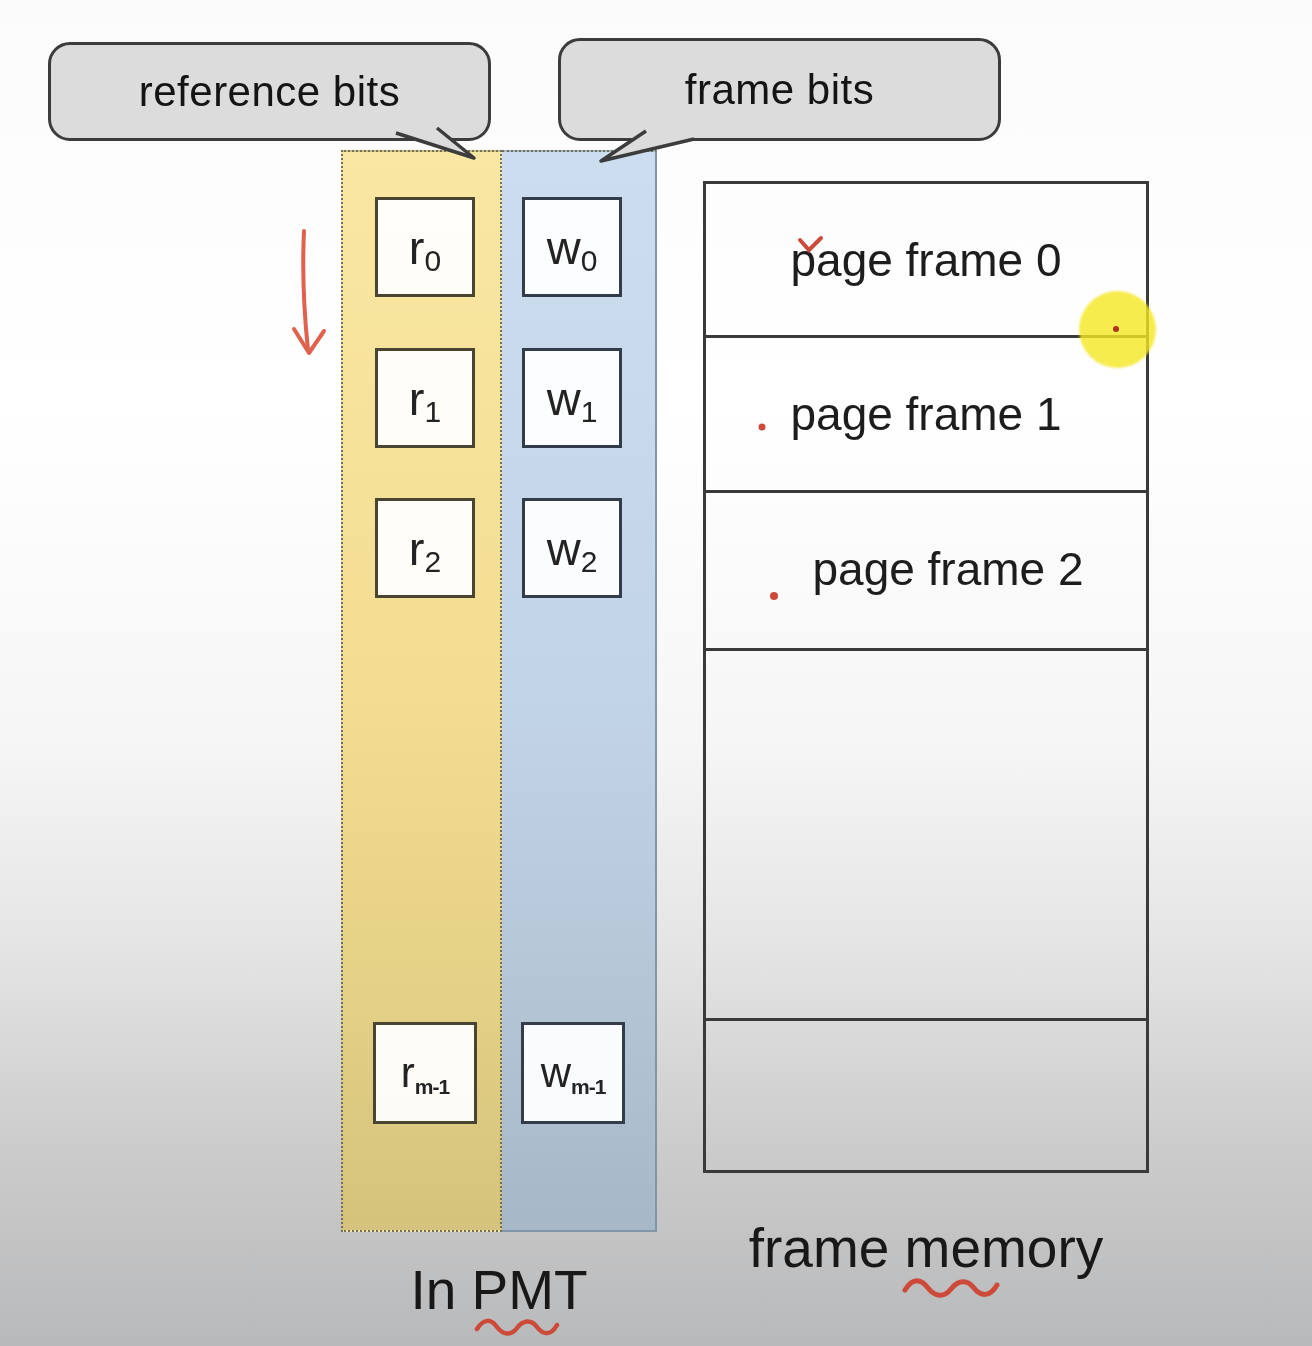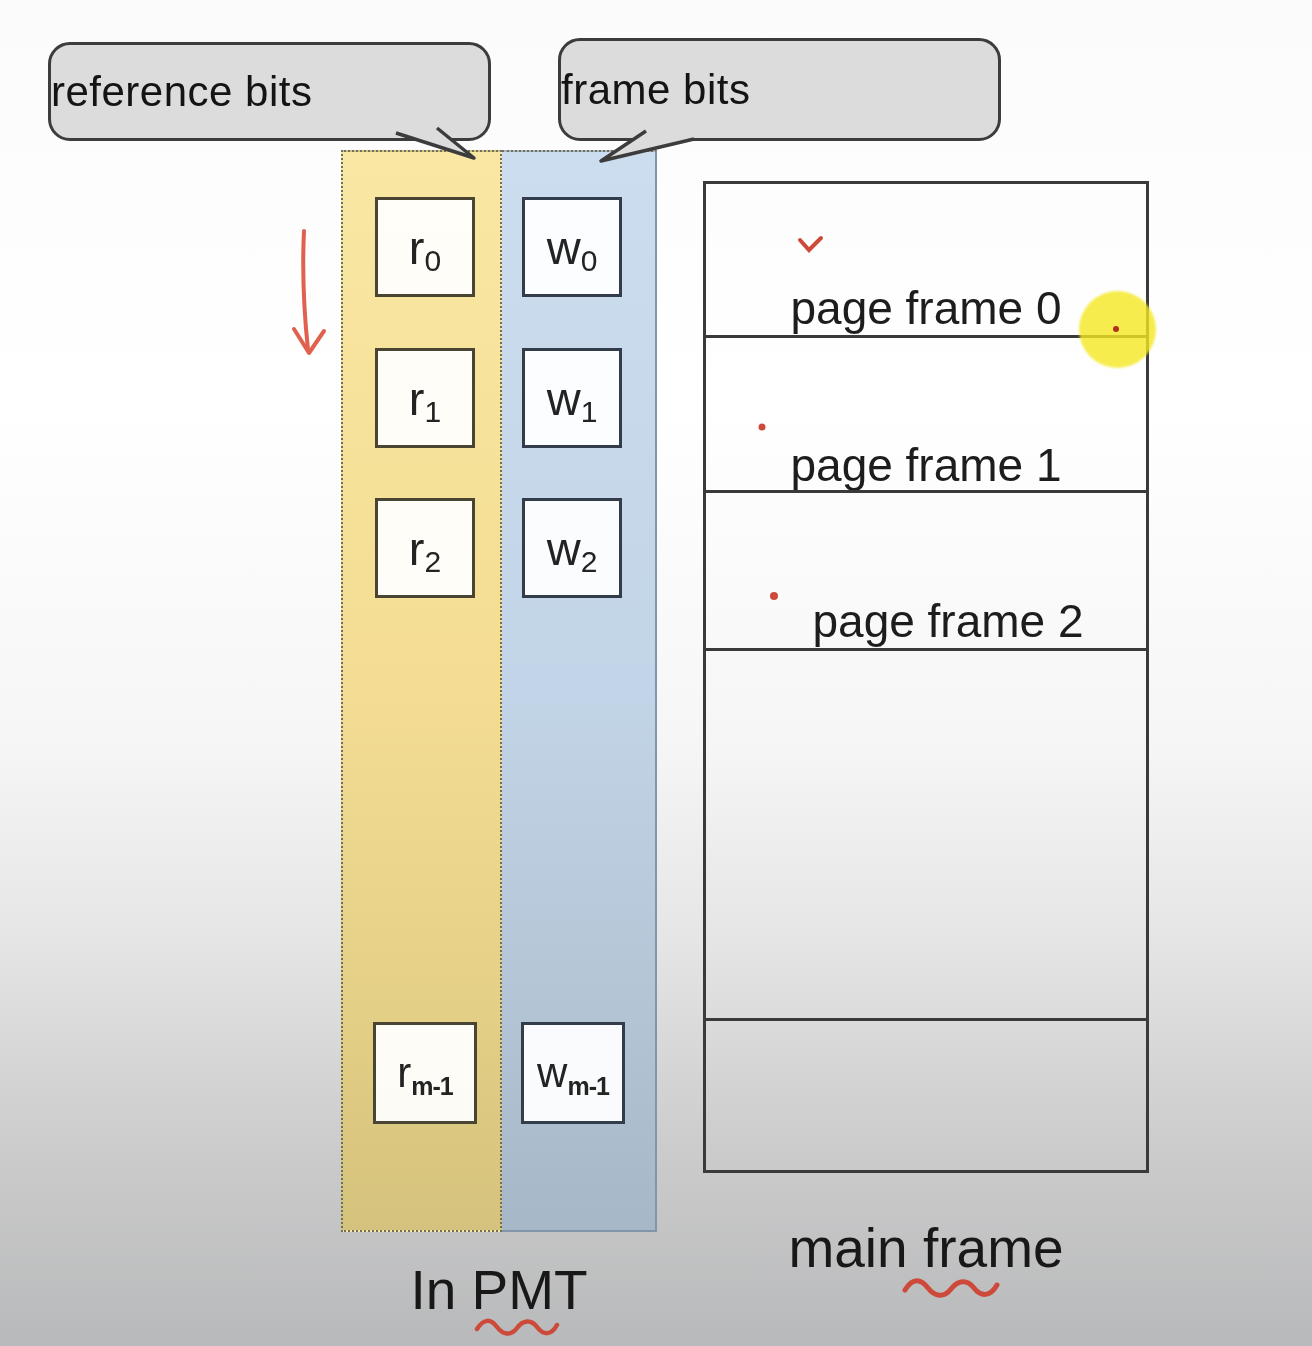--- a/index.html
+++ b/index.html
@@ -4,21 +4,21 @@
 <style>
   html,body{margin:0;padding:0;}
   body{
     width:1312px;height:1346px;position:relative;overflow:hidden;
     font-family:"Liberation Sans", sans-serif;
     background:linear-gradient(180deg,#fbfbfb 0%,#ffffff 30%,#f6f6f6 55%,#e5e5e5 70%,#cccccd 85%,#b8b9ba 100%);
   }
   
   .callout{
     position:absolute;background:#dcdcdc;border:3px solid #3c3c3c;border-radius:22px;
-    display:flex;align-items:center;justify-content:flex-start;
+    display:flex;align-items:center;justify-content:center;
     font-size:42px;color:#141414;letter-spacing:0.5px;
   }
   
   .col{position:absolute;top:150px;height:1082px;box-sizing:border-box;}
   .col-ref{
     left:341px;width:161px;
     background:linear-gradient(180deg,#f9e7a3 0%,#f4dd92 50%,#e3cf85 80%,#d5c27c 100%);
     border:2px dotted #6f6f60;
   }
   .col-upd{
@@ -32,29 +32,29 @@
     background:rgba(255,255,255,0.93);
     display:flex;align-items:center;justify-content:center;
     color:#232323;
   }
   .bit.r{border:3px solid #4a4433;}
   .bit.w{border:3px solid #333c4a;}
   .bit-base{font-size:47px;line-height:1;}
   .bit-sub{font-size:30px;line-height:1;transform:translateY(14px);}
   .bit.small{width:104px;height:102px;}
   .bit.small .bit-base{font-size:42px;}
-  .bit.small .bit-sub{font-size:25px;font-weight:600;letter-spacing:-1px;transform:translateY(13px);}
+  .bit.small .bit-sub{font-size:21px;font-weight:600;letter-spacing:-1px;transform:translateY(13px);}
   
   .mem{
     position:absolute;left:703px;top:181px;width:446px;height:992px;
     box-sizing:border-box;border:3px solid #3a3a3a;
   }
   .mem .divider{position:absolute;left:0;right:0;height:3px;background:#3a3a3a;}
   .mem .frame{
-    position:absolute;left:0;right:0;display:flex;align-items:flex-end;justify-content:center;
+    position:absolute;left:0;right:0;display:flex;align-items:center;justify-content:center;
     font-size:46px;color:#1d1d1d;
   }
   
   .caption{position:absolute;font-size:55px;color:#181818;text-align:center;}
   
   .highlight{
     position:absolute;left:1079px;top:291px;width:77px;height:77px;border-radius:50%;
     background:#f5e822;opacity:0.8;filter:blur(1px);
   }
   svg.overlay{position:absolute;left:0;top:0;pointer-events:none;}
@@ -121,21 +121,21 @@
 <div class="highlight"></div>
 
 <div class="callout" style="left:48px;top:42px;width:437px;height:93px;">
   <span>reference bits</span>
 </div>
 <div class="callout" style="left:558px;top:38px;width:437px;height:97px;">
   <span>frame bits</span>
 </div>
 
 <div class="caption" style="left:341px;top:1258px;width:316px;text-align:center;">In PMT</div>
-<div class="caption" style="left:703px;top:1216px;width:446px;">main frame</div>
+<div class="caption" style="left:703px;top:1216px;width:446px;">frame memory</div>
 
 <svg class="overlay" width="1312" height="1346" viewBox="0 0 1312 1346">
 
   <path d="M396,133 L474,158 L437,128" fill="#dcdcdc" stroke="#3c3c3c" stroke-width="3.5" stroke-linejoin="round"></path>
   <path d="M646,131 L601,161 L694,139" fill="#dcdcdc" stroke="#3c3c3c" stroke-width="3.5" stroke-linejoin="round"></path>
 
   <path d="M304,231 C302,272 304,312 308,350" fill="none" stroke="#e0614e" stroke-width="4" stroke-linecap="round"></path>
   <path d="M294,329 L309,353 L324,331" fill="none" stroke="#e0614e" stroke-width="4" stroke-linecap="round" stroke-linejoin="round"></path>
 
   <path d="M800,240 l9,10 l12,-12" fill="none" stroke="#cd4a3a" stroke-width="4" stroke-linecap="round"></path>

